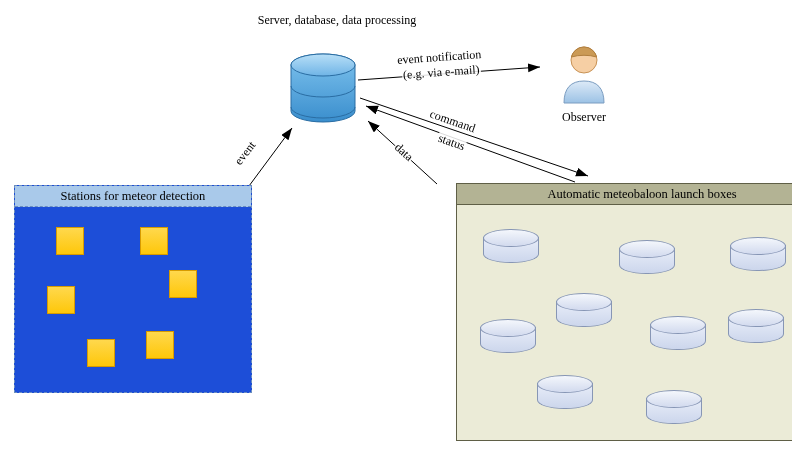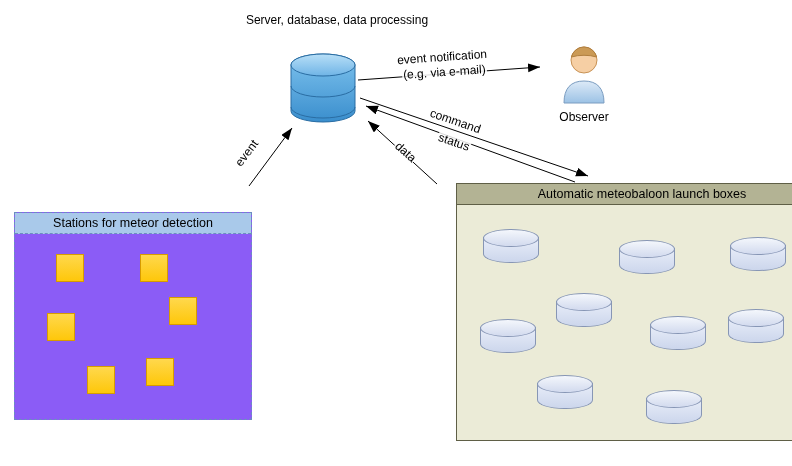--- a/index.html
+++ b/index.html
@@ -1,28 +1,28 @@
 <!DOCTYPE html>
 <html><head>
 <meta charset="utf-8">
 <style>
   html,body{margin:0;padding:0;background:#fff;}
   .stage{
     position:relative;width:792px;height:466px;background:#ffffff;overflow:hidden;
-    font-family:Liberation Sans, sans-serif;color:#000;
+    font-family:Liberation Serif, serif;color:#000;
   }
   .lbl{position:absolute;font-size:12px;line-height:14px;white-space:nowrap;background:rgba(255,255,255,.85);padding:0 1px;}
   .server-title{position:absolute;left:237px;top:13px;width:200px;font-size:12px;text-align:center;}
   .arrows{position:absolute;left:0;top:0;pointer-events:none;}
   .db-icon{position:absolute;left:288px;top:50px;}
   .observer{position:absolute;left:556px;top:42px;width:56px;text-align:center;}
   .observer-label{margin-top:2px;font-size:12px;}
   
   .stations-box{position:absolute;left:14px;top:185px;width:238px;height:208px;
-    border:1px dashed #6c8ebf;background:#8b5cf6;box-sizing:border-box;margin-top:27px;}
+    border:1px dashed #6c8ebf;background:#1d4ed8;box-sizing:border-box;}
   .stations-header{height:21px;background:#a9c9ea;border-bottom:1px dashed #6c8ebf;
     display:flex;align-items:center;justify-content:center;font-size:12.5px;box-sizing:border-box;}
   .sq{position:absolute;width:26px;height:26px;background:linear-gradient(#ffd84d,#fec70a);
     border:1px solid #d79b00;box-sizing:content-box;}
   
   .launch-box{position:absolute;left:408px;top:183px;width:372px;height:258px;
     border:1px solid #5f5f46;background:#ebebd7;box-sizing:border-box;margin-left:48px;}
   .launch-header{height:21px;background:#b3b394;border-bottom:1px solid #5f5f46;
     display:flex;align-items:center;justify-content:center;font-size:12.5px;box-sizing:border-box;}
   .cyl{position:absolute;width:56px;height:36px;}

